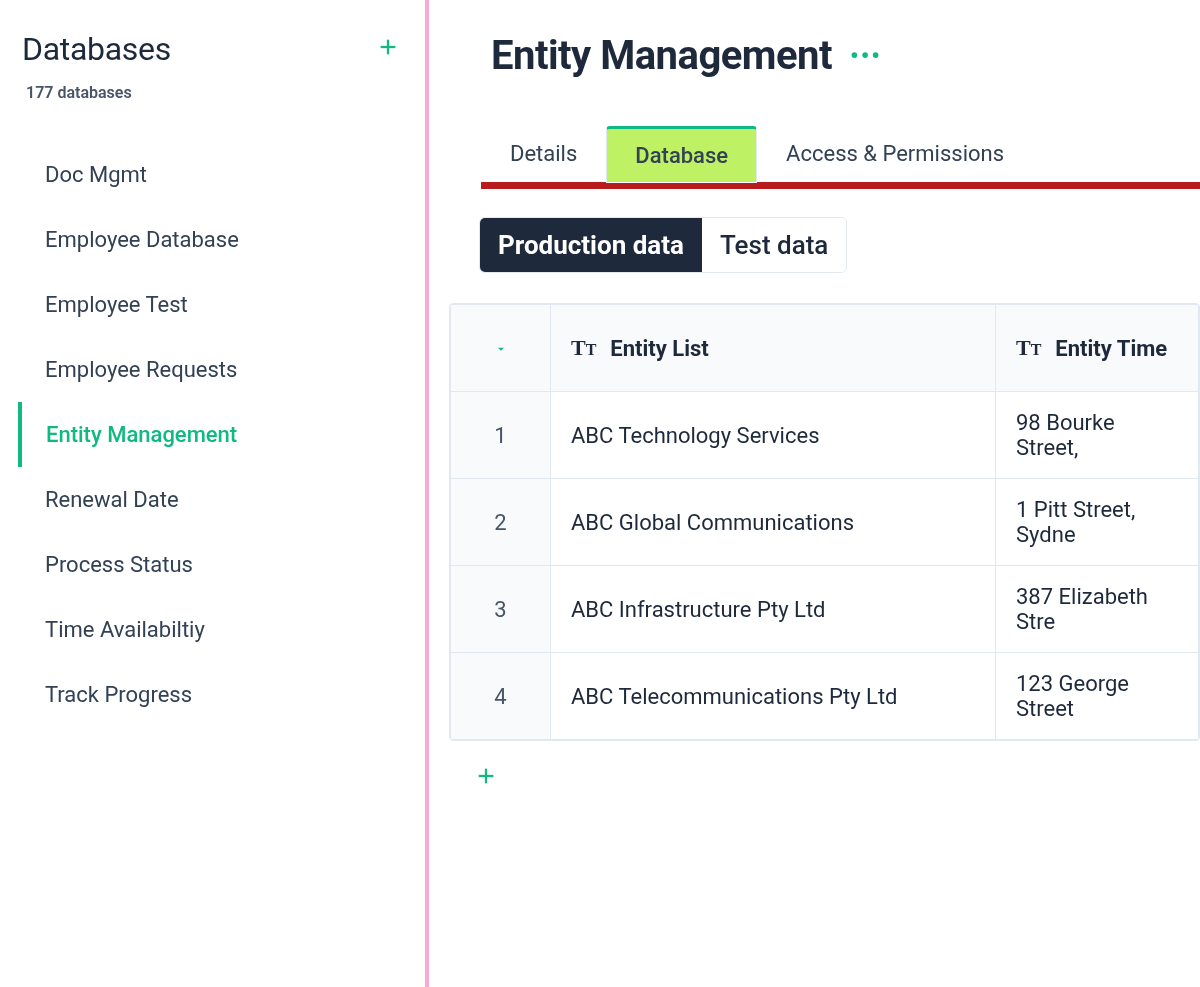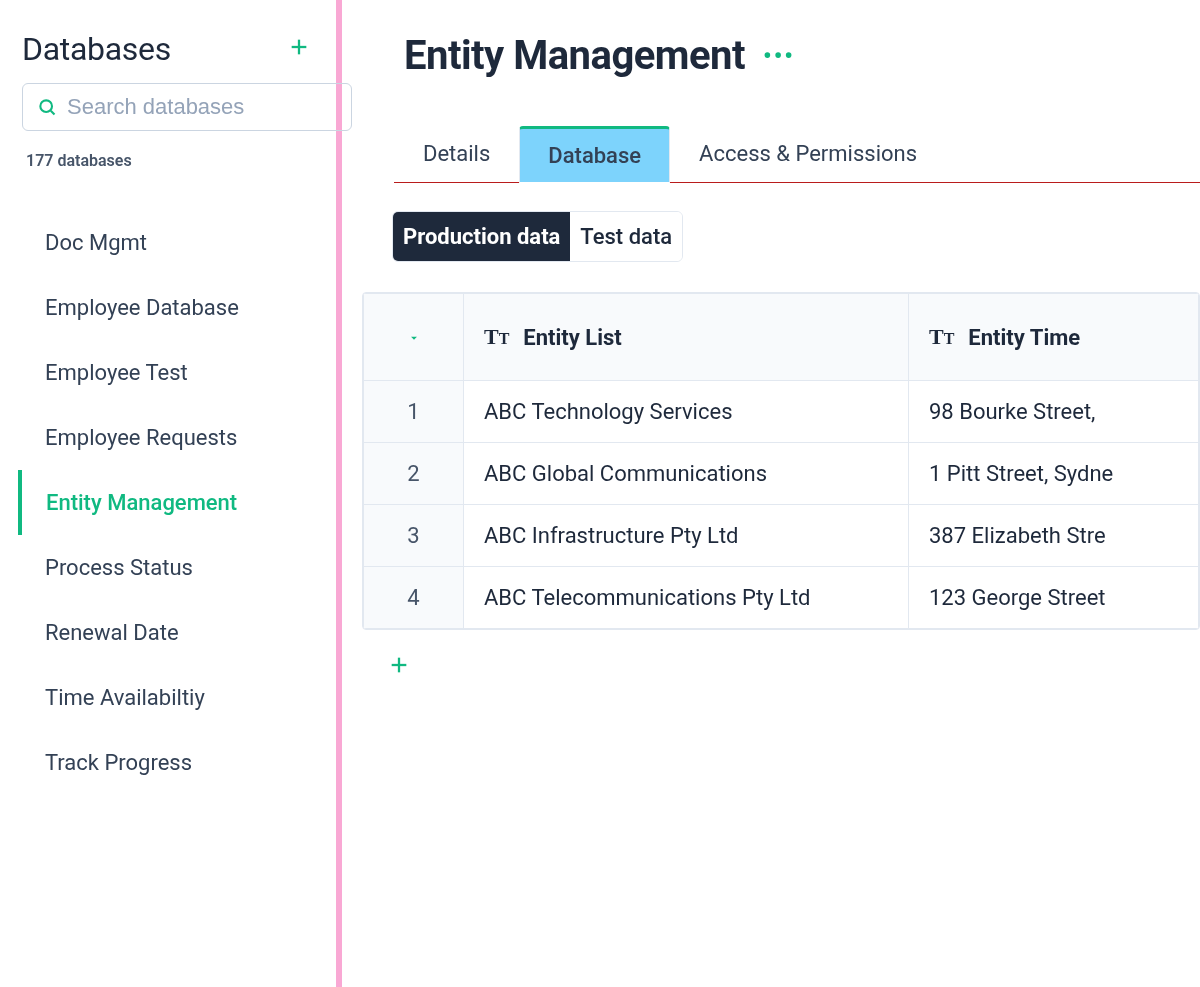--- a/index.html
+++ b/index.html
@@ -6,22 +6,22 @@
     body {
       font-family: -apple-system, BlinkMacSystemFont, 'Segoe UI', Roboto, sans-serif;
       background: #ffffff;
       color: #1e293b;
       width: 1200px;
       height: 987px;
       overflow: hidden;
       display: flex;
     }
     .sidebar {
-      width: 342px;
-      border-right: 6px solid #f9a8d4;
+      width: 429px;
+      border-right: 4px solid #f9a8d4;
       padding: 28px 22px 0 22px;
     }
     .sidebar-header {
       display: flex;
       align-items: center;
       justify-content: space-between;
       margin-bottom: 14px;
     }
     .sidebar-title {
       font-size: 32px;
@@ -103,52 +103,52 @@
     }
     .more-icon {
       color: #10b981;
       font-size: 24px;
       letter-spacing: 2px;
       cursor: pointer;
       font-weight: bold;
     }
     .tabs {
       display: flex;
-      border-bottom: 1px solid #b91c1c;
+      border-bottom: 7px solid #b91c1c;
       margin-left: 2px;
     }
     .tab {
       padding: 14px 28px;
       font-size: 22px;
       color: #334155;
       cursor: pointer;
       border: 1px solid transparent;
       border-bottom: none;
       position: relative;
       top: 1px;
     }
     .tab.active {
       border: 1px solid #e2e8f0;
       border-top: 3px solid #10b981;
       border-bottom: 1px solid #ffffff;
-      background: #7dd3fc;
+      background: #bef264;
       font-weight: 500;
       border-radius: 4px 4px 0 0;
     }
     .tabs-wrap { padding-left: 50px; }
     .datamode {
       display: inline-flex;
       margin: 28px 0 30px 50px;
       border: 1px solid #e2e8f0;
       border-radius: 6px;
       overflow: hidden;
     }
     .datamode-btn {
-      padding: 12px 10px;
-      font-size: 22px;
+      padding: 12px 18px;
+      font-size: 26px;
       cursor: pointer;
       background: #ffffff;
       color: #1e293b;
       font-weight: 500;
     }
     .datamode-btn.active {
       background: #1e293b;
       color: #ffffff;
       font-weight: 700;
     }
@@ -213,38 +213,29 @@
 <aside class="sidebar">
   <div class="sidebar-header">
     <h1 class="sidebar-title">Databases</h1>
     <span class="plus-icon">
       <svg width="22" height="22" viewBox="0 0 24 24" fill="none" stroke="currentColor" stroke-width="2.5">
           <line x1="12" y1="4" x2="12" y2="20"></line>
           <line x1="4" y1="12" x2="20" y2="12"></line>
         </svg>
     </span>
   </div>
-  <div class="search-box">
-    <span class="search-icon">
-      <svg width="20" height="20" viewBox="0 0 24 24" fill="none" stroke="currentColor" stroke-width="2.5">
-          <circle cx="11" cy="11" r="7"></circle>
-          <line x1="21" y1="21" x2="16.5" y2="16.5"></line>
-        </svg>
-    </span>
-    <input class="search-input" type="text" placeholder="Search databases" style="">
-  </div>
   <div class="db-count">177 databases</div>
   <ul class="sidebar-list">
     <li class="sidebar-item">Doc Mgmt</li>
     <li class="sidebar-item">Employee Database</li>
     <li class="sidebar-item">Employee Test</li>
     <li class="sidebar-item">Employee Requests</li>
     <li class="sidebar-item active">Entity Management</li>
+    <li class="sidebar-item">Renewal Date</li>
     <li class="sidebar-item">Process Status</li>
-    <li class="sidebar-item">Renewal Date</li>
     <li class="sidebar-item">Time Availabiltiy</li>
     <li class="sidebar-item">Track Progress</li>
   </ul>
 </aside>
 
 <main class="main">
   <div class="page-header">
     <h2 class="page-title">Entity Management</h2>
     <span class="more-icon">•••</span>
   </div>

